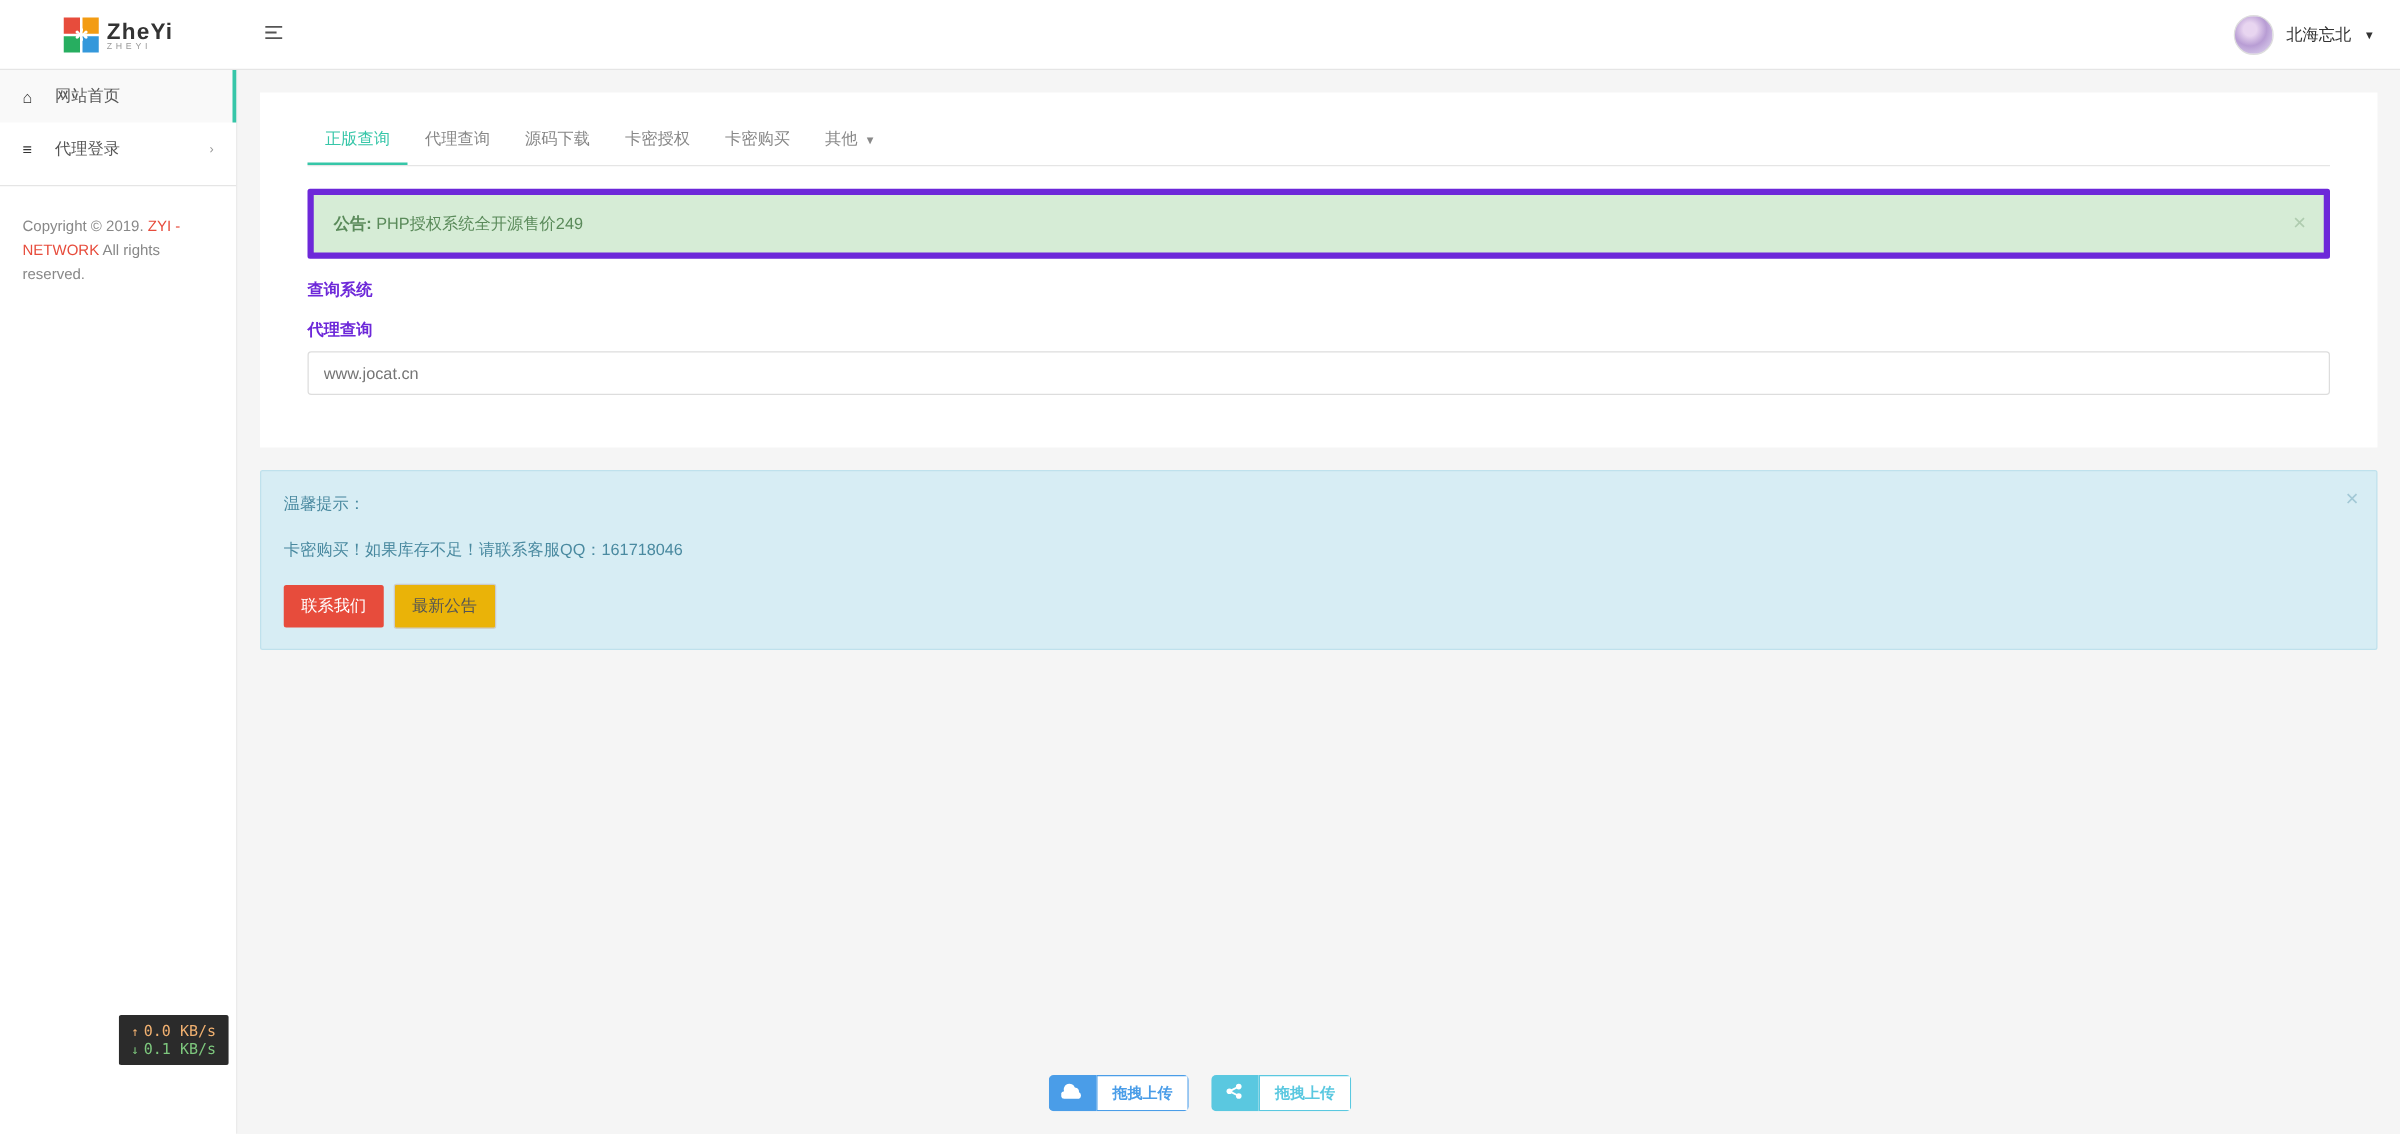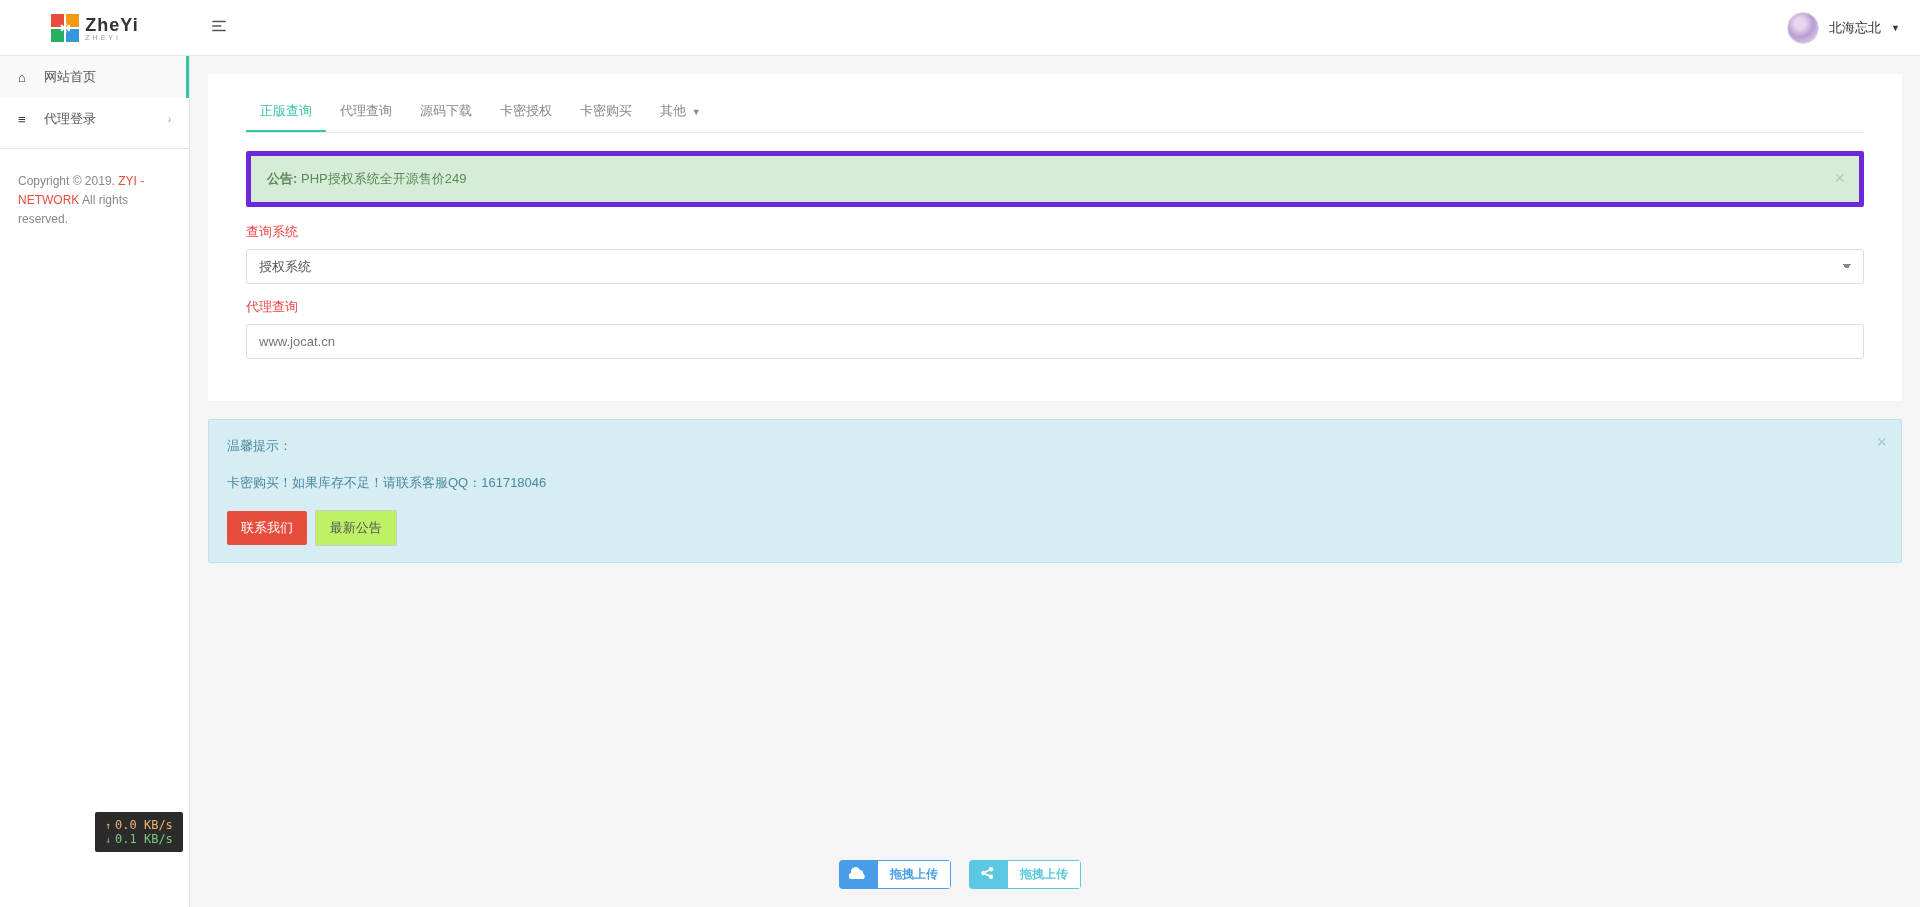--- a/index.html
+++ b/index.html
@@ -47,28 +47,28 @@
     
     
     .alert-success { background: #d6ecd6; border: 5px solid #6d28d9; padding: 14px 16px; margin-bottom: 16px; color: #5a8a5a; font-size: 13px; position: relative; border-radius: 2px; }
     .alert-success .close { position: absolute; right: 14px; top: 12px; cursor: pointer; color: #8aad8a; font-size: 18px; opacity: 0.5; }
     .alert-info { background: #d7edf4; border: 1px solid #bfe1ec; padding: 16px 18px; color: #4a8aa0; font-size: 13px; position: relative; border-radius: 2px; }
     .alert-info p { margin-bottom: 16px; line-height: 1.6; }
     .alert-info .close { position: absolute; right: 14px; top: 12px; cursor: pointer; color: #6fa5b8; font-size: 18px; opacity: 0.5; }
     
     
     .form-group { margin-bottom: 14px; }
-    .form-label { display: block; margin-bottom: 8px; font-size: 13px; color: #ef4444; font-weight: normal; }
+    .form-label { display: block; margin-bottom: 8px; font-size: 13px; color: #6d28d9; font-weight: bold; }
     .form-control { width: 100%; padding: 9px 12px; border: 1px solid #ddd; border-radius: 3px; font-size: 13px; color: #555; background: #fff; }
     select.form-control { appearance: none; background-image: linear-gradient(45deg, transparent 50%, #888 50%), linear-gradient(135deg, #888 50%, transparent 50%); background-position: calc(100% - 16px) center, calc(100% - 11px) center; background-size: 5px 5px, 5px 5px; background-repeat: no-repeat; padding-right: 30px; }
     
     
     .btn-submit { width: 100%; padding: 11px; background: #36c6a8; color: #fff; border: none; border-radius: 3px; font-size: 14px; cursor: pointer; margin-top: 6px; }
     .btn-danger { background: #e74c3c; color: #fff; border: none; padding: 8px 14px; font-size: 13px; cursor: pointer; border-radius: 2px; margin-right: 4px; }
-    .btn-default { background: #bef264; color: #555; border: 1px solid #ccc; padding: 8px 14px; font-size: 13px; cursor: pointer; border-radius: 2px; text-align: right; }
+    .btn-default { background: #eab308; color: #555; border: 1px solid #ccc; padding: 8px 14px; font-size: 13px; cursor: pointer; border-radius: 2px; text-align: right; }
     
     
     .upload-badges { position: fixed; bottom: 18px; left: 50%; transform: translateX(-50%); display: flex; gap: 18px; align-items: flex-end; }
     .upload-badge { display: flex; align-items: center; border-radius: 4px; overflow: hidden; font-size: 12px; cursor: pointer; }
     .upload-badge.blue .ub-icon { background: #4a9de8; padding: 6px 10px; color: #fff; }
     .upload-badge.blue .ub-text { background: #fff; border: 1px solid #4a9de8; padding: 5px 12px; color: #4a9de8; font-weight: bold; }
     .upload-badge.cyan .ub-icon { background: #5ac8e0; padding: 6px 10px; color: #fff; }
     .upload-badge.cyan .ub-text { background: #fff; border: 1px solid #5ac8e0; padding: 5px 12px; color: #5ac8e0; font-weight: bold; }
     
     
@@ -139,23 +139,20 @@
     </div>
     
     <div class="alert-success">
       <strong>公告:</strong>
       <span>PHP授权系统全开源售价249</span>
       <span class="close">×</span>
     </div>
     
     <div class="form-group">
       <label class="form-label">查询系统</label>
-      <select class="form-control">
-        <option>授权系统</option>
-      </select>
     </div>
     
     <div class="form-group">
       <label class="form-label">代理查询</label>
       <input type="text" class="form-control" placeholder="www.jocat.cn" style="">
     </div>
     
   </div>
 
   <div class="alert-info">

